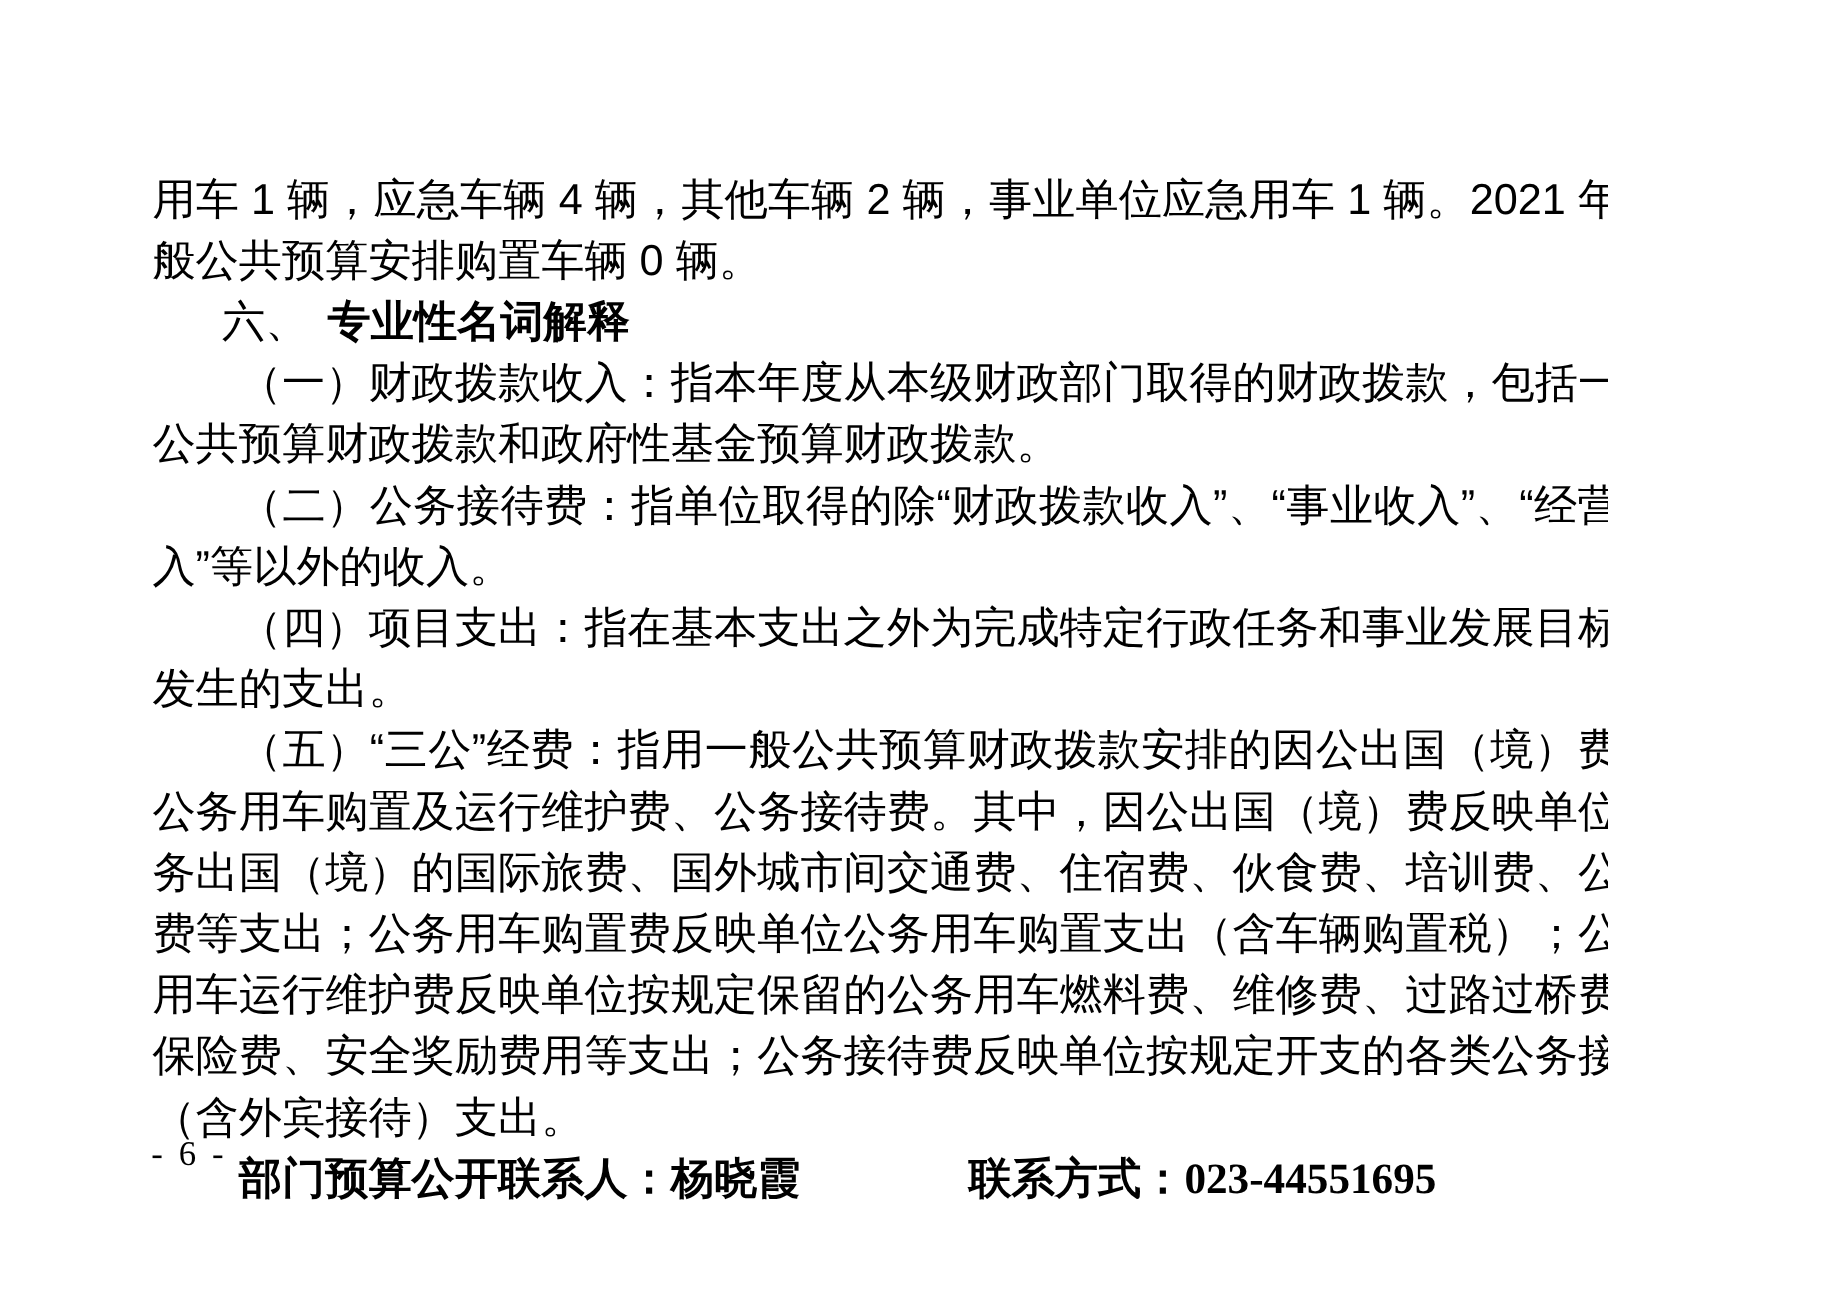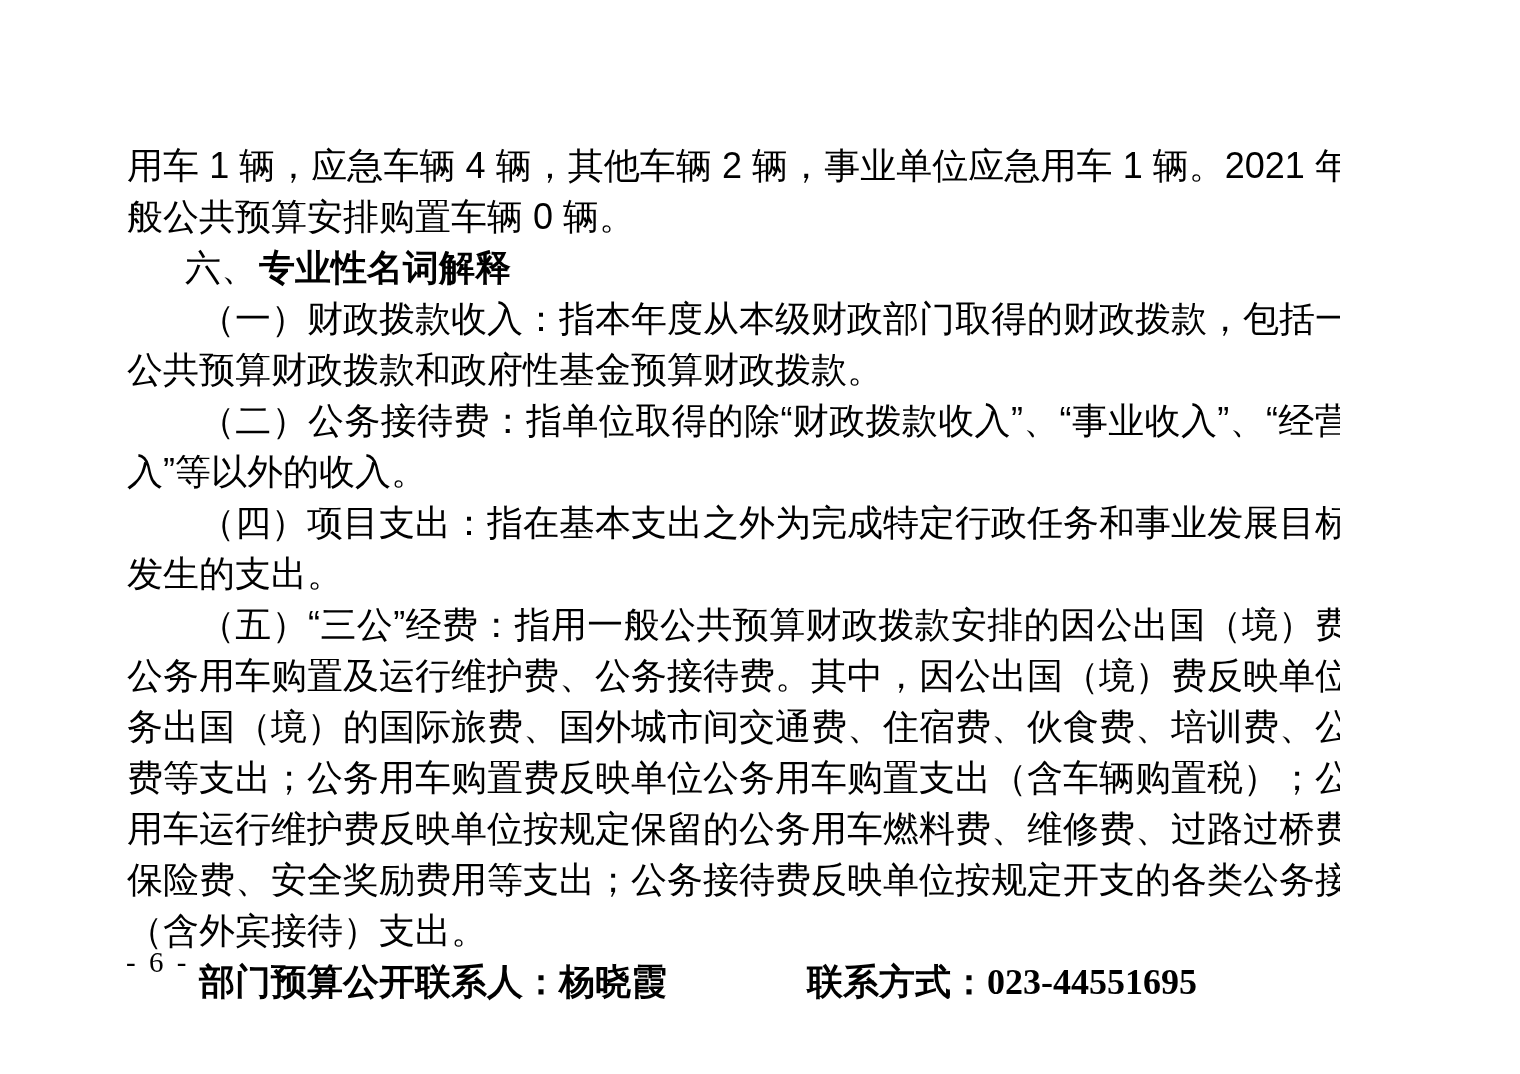--- a/index.html
+++ b/index.html
@@ -39,21 +39,21 @@
   .section-heading {
     text-indent: 58px;
     text-align: left;
     white-space: nowrap;
   }
   .section-heading .heading-number {
     font-weight: 400;
   }
   .section-heading .heading-title {
     font-weight: 700;
-    margin-left: 2px;
+    margin-left: 16px;
   }
   
   .term-item {
     text-indent: 2em;
   }
   
   .contact-line {
     text-indent: 2em;
     text-align: left;
     font-weight: 700;

